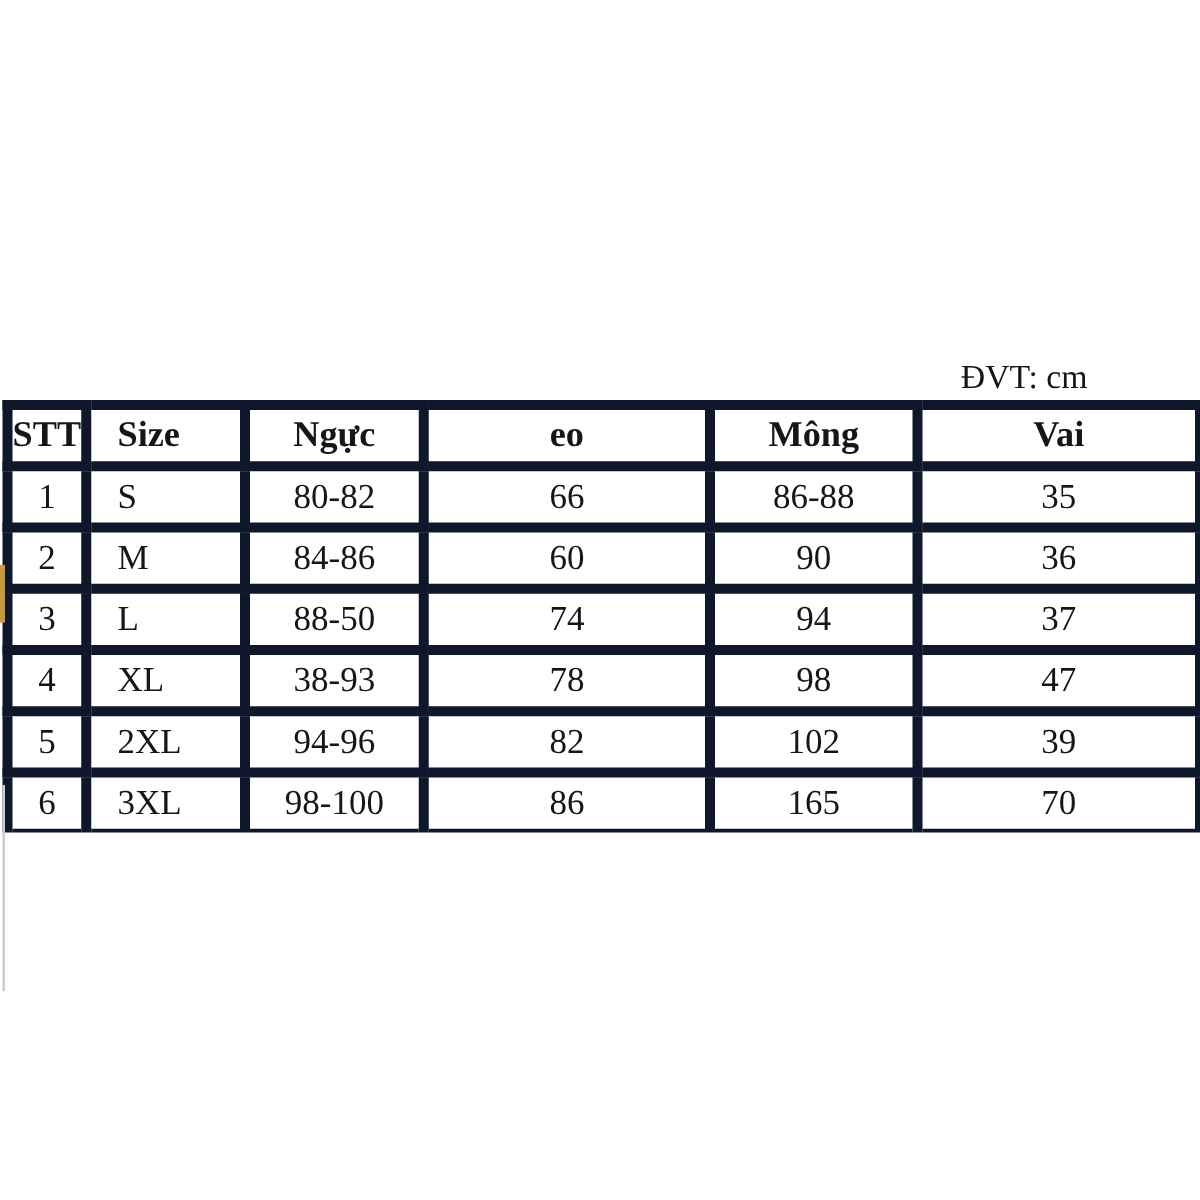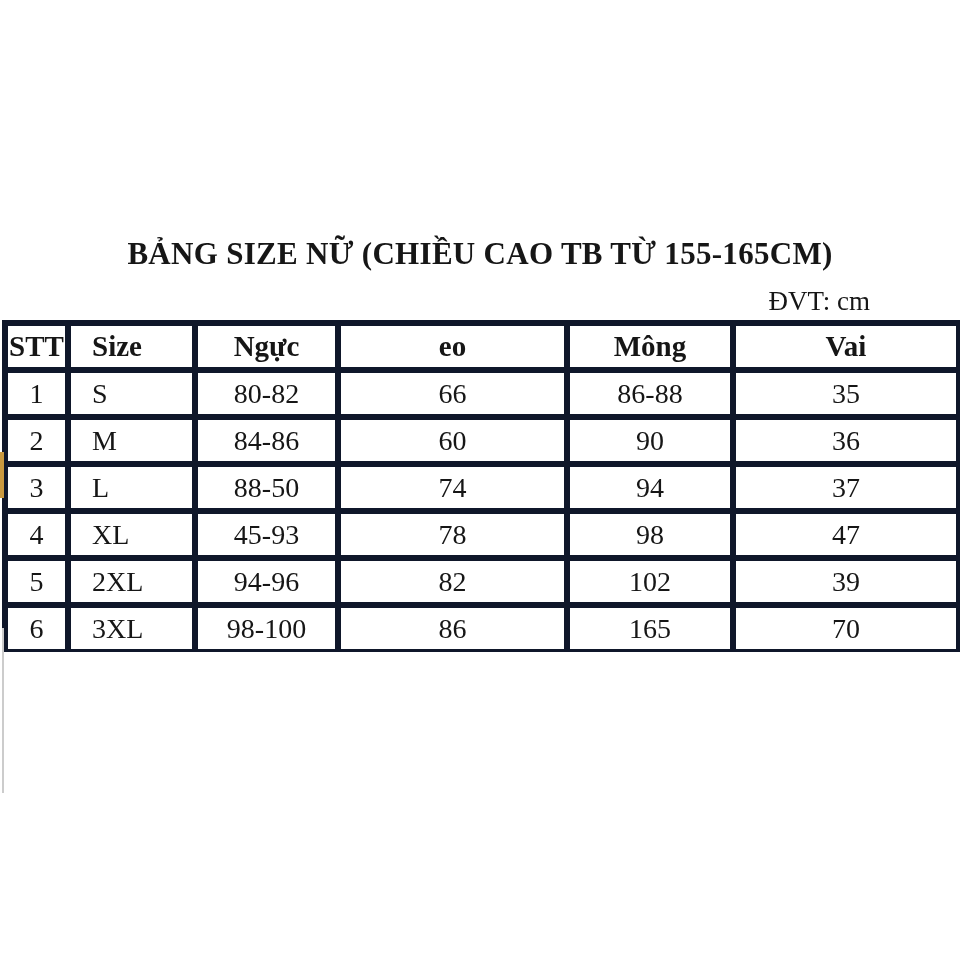--- a/index.html
+++ b/index.html
@@ -37,21 +37,21 @@
   }
   table.size-table {
     position: absolute;
     top: 320px;
     left: 2px;
     width: 954px;
     border-collapse: collapse;
     table-layout: fixed;
   }
   .size-table th, .size-table td {
-    border: 6px solid #0f172a;
+    border: 8px solid #0f172a;
     height: 41px;
     font-size: 28px;
     line-height: 1;
     padding: 0;
     text-align: center;
     vertical-align: middle;
     white-space: nowrap;
     overflow: hidden;
   }
   .size-table th {
@@ -82,21 +82,20 @@
     top: 628px;
     width: 2px;
     height: 165px;
   }
 </style>
 </head>
 <body>
 
 <div class="page">
 
-  <div class="title">BẢNG SIZE NỮ (CHIỀU CAO TB TỪ 155-165CM)</div>
 
   <div class="dvt">ĐVT: cm</div>
 
   <table class="size-table">
     <colgroup>
       <col style="width:63px">
       <col style="width:127px">
       <col style="width:143px">
       <col style="width:229px">
       <col style="width:166px">
@@ -133,21 +132,21 @@
           <td class="col-stt">3</td>
           <td class="col-size">L</td>
           <td class="col-nguc">88-50</td>
           <td class="col-eo">74</td>
           <td class="col-mong">94</td>
           <td class="col-vai">37</td>
         </tr>
         <tr>
           <td class="col-stt">4</td>
           <td class="col-size">XL</td>
-          <td class="col-nguc">45-93</td>
+          <td class="col-nguc">38-93</td>
           <td class="col-eo">78</td>
           <td class="col-mong">98</td>
           <td class="col-vai">47</td>
         </tr>
         <tr>
           <td class="col-stt">5</td>
           <td class="col-size">2XL</td>
           <td class="col-nguc">94-96</td>
           <td class="col-eo">82</td>
           <td class="col-mong">102</td>

